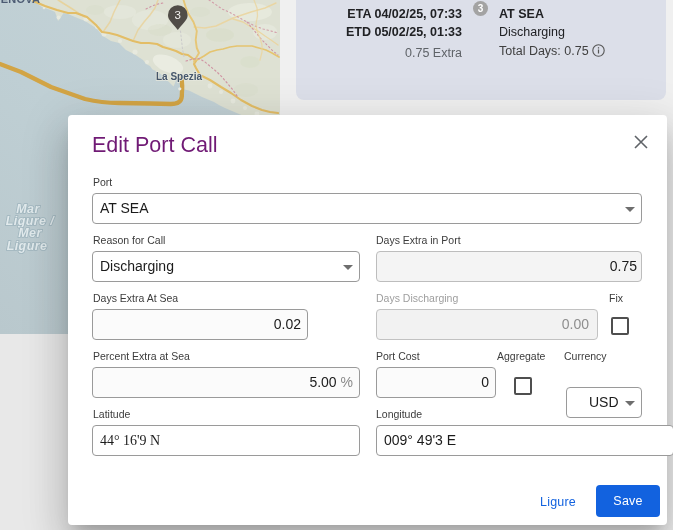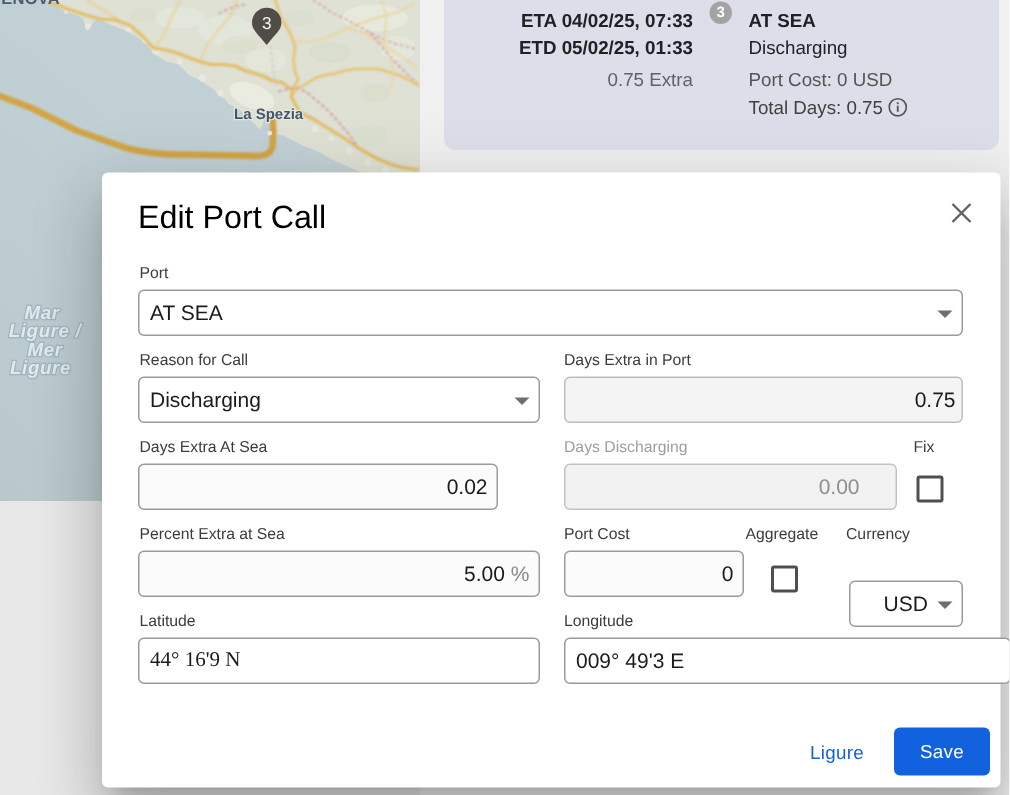--- a/index.html
+++ b/index.html
@@ -9,29 +9,29 @@
 .mapwrap { position:absolute; left:0; top:0; width:280px; height:334px; }
 
 .panel { position:absolute; left:296px; top:-8px; width:370px; height:108px; background:#dcdfe9; border-radius:8px; font-size:12.5px; color:#202124; }
 .panel .lcol { position:absolute; left:0; top:0; width:166px; text-align:right; }
 .panel .lcol .b { font-weight:bold; }
 .panel .rcol { position:absolute; left:203px; top:0; }
 .badge { position:absolute; left:177px; top:9px; width:15px; height:15px; border-radius:50%; background:#a3a3a3; color:#fff; font-size:10px; font-weight:bold; text-align:center; line-height:15px; }
 
 .modal { position:absolute; left:68px; top:115px; width:599px; height:410px; background:#fff; border-radius:4px;
   box-shadow: 0 11px 15px -7px rgba(0,0,0,.2), 0 24px 38px 3px rgba(0,0,0,.14), 0 9px 46px 8px rgba(0,0,0,.095); }
-.title { position:absolute; left:24px; top:17.5px; font-size:21.5px; font-weight:400; color:#000000; }
+.title { position:absolute; left:24px; top:17.5px; font-size:21.5px; font-weight:400; color:#701a75; }
 .close { position:absolute; left:565px; top:19px; width:16px; height:16px; }
 .lbl { position:absolute; font-size:10.5px; line-height:13px; color:#3c3c3c; white-space:nowrap; }
 .lbl.dis { color:#9e9e9e; }
 .fld { position:absolute; height:31px; border:1px solid #9a9a9a; border-radius:4px; background:#fff;
   font-size:14px; color:#1b1b1b; line-height:29px; padding:0 7px; white-space:nowrap; }
 .fld.num { text-align:right; background:#fbfbfb; padding-right:6px; }
 .fld.g { background:#f4f4f4; border-color:#bdbdbd; padding-right:4px; }
-.fld.dis { background:#f2f2f2; border-color:#c2c2c2; color:#8e8e8e; padding-right:24px; }
+.fld.dis { background:#f2f2f2; border-color:#c2c2c2; color:#8e8e8e; padding-right:8px; }
 .arrow { position:absolute; width:0; height:0; border-left:5.2px solid transparent; border-right:5.2px solid transparent; border-top:5.3px solid #6e6e6e; top:13px; }
 .cb { position:absolute; width:18px; height:18px; border:2px solid #4f4f4f; border-radius:2px; background:#fff; }
 .cancel { position:absolute; left:456px; top:372px; width:68px; height:30px; color:#1262df; font-size:12.5px; font-weight:500; letter-spacing:0.2px; text-align:center; line-height:30px; }
 .save { position:absolute; left:528px; top:370px; width:64px; height:32px; background:#1262df; border-radius:4px; color:#fff; font-size:12.5px; font-weight:500; letter-spacing:0.2px; text-align:center; line-height:32px; }
 .pct { color:#8a8a8a; }
 </style>
 </head>
 <body>
 <div class="page">
   <div class="belowmap"></div>
@@ -133,21 +133,20 @@
   <div class="panel">
     <div class="lcol">
       <div class="b" style="margin-top:15px;">ETA 04/02/25, 07:33</div>
       <div class="b" style="margin-top:4px;">ETD 05/02/25, 01:33</div>
       <div style="margin-top:7px; color:#5f6368;">0.75 Extra</div>
     </div>
     <div class="badge">3</div>
     <div class="rcol">
       <div style="margin-top:15px; font-weight:bold;">AT SEA</div>
       <div style="margin-top:4px;">Discharging</div>
-      <div style="margin-top:7px; color:#555;">Port Cost: 0 USD</div>
       <div style="margin-top:4.5px; color:#404040;">Total Days: 0.75 <svg width="13" height="13" viewBox="0 0 13 13" style="vertical-align:-2px;">
             <circle cx="6.5" cy="6.5" r="5.7" fill="none" stroke="#555" stroke-width="1.1"></circle>
             <rect x="5.9" y="5.5" width="1.2" height="4" fill="#555"></rect>
             <rect x="5.9" y="3.2" width="1.2" height="1.3" fill="#555"></rect>
           </svg></div>
     </div>
   </div>
   <div class="modal">
     <div class="title">Edit Port Call</div>
     <svg class="close" viewBox="0 0 16 16">
@@ -156,21 +155,21 @@
 
     <div class="lbl" style="left:25px; top:61px;">Port</div>
     <div class="fld" style="left:24px; top:78px; width:550px;">AT SEA<span class="arrow" style="right:6px;"></span></div>
 
     <div class="lbl" style="left:25px; top:119px;">Reason for Call</div>
     <div class="fld" style="left:24px; top:136px; width:268px;">Discharging<span class="arrow" style="right:6px;"></span></div>
     <div class="lbl" style="left:308px; top:119px;">Days Extra in Port</div>
     <div class="fld num g" style="left:308px; top:136px; width:266px;">0.75</div>
 
     <div class="lbl" style="left:25px; top:177px;">Days Extra At Sea</div>
-    <div class="fld num" style="left:24px; top:194px; width:240px;">0.02</div>
+    <div class="fld num" style="left:24px; top:194px; width:216px;">0.02</div>
     <div class="lbl dis" style="left:308px; top:177px;">Days Discharging</div>
     <div class="fld num dis" style="left:308px; top:194px; width:222px;">0.00</div>
     <div class="lbl" style="left:541px; top:177px;">Fix</div>
     <div class="cb" style="left:543px; top:202px;"></div>
 
     <div class="lbl" style="left:25px; top:235px;">Percent Extra at Sea</div>
     <div class="fld num" style="left:24px; top:252px; width:268px;">5.00 <span class="pct">%</span></div>
     <div class="lbl" style="left:308px; top:235px;">Port Cost</div>
     <div class="fld num" style="left:308px; top:252px; width:120px;">0</div>
     <div class="lbl" style="left:429px; top:235px;">Aggregate</div>

